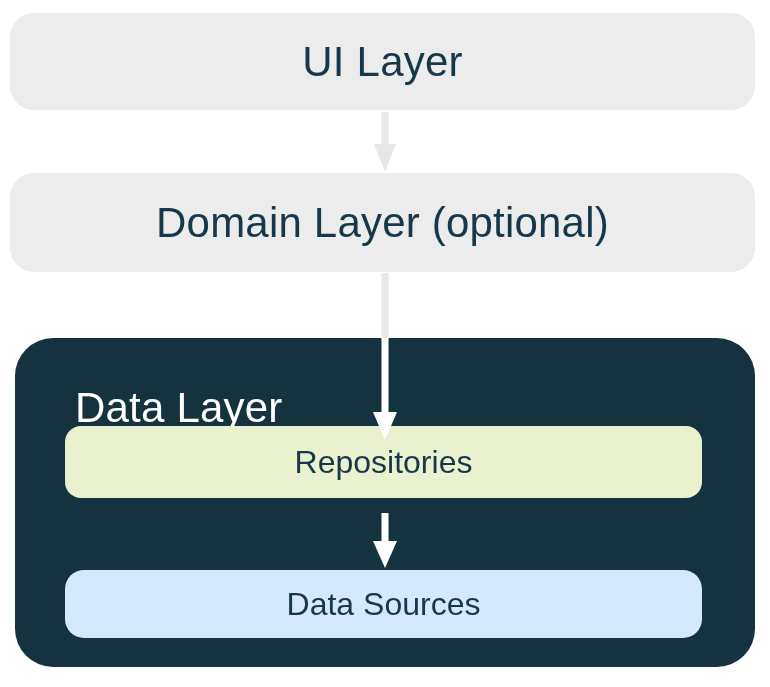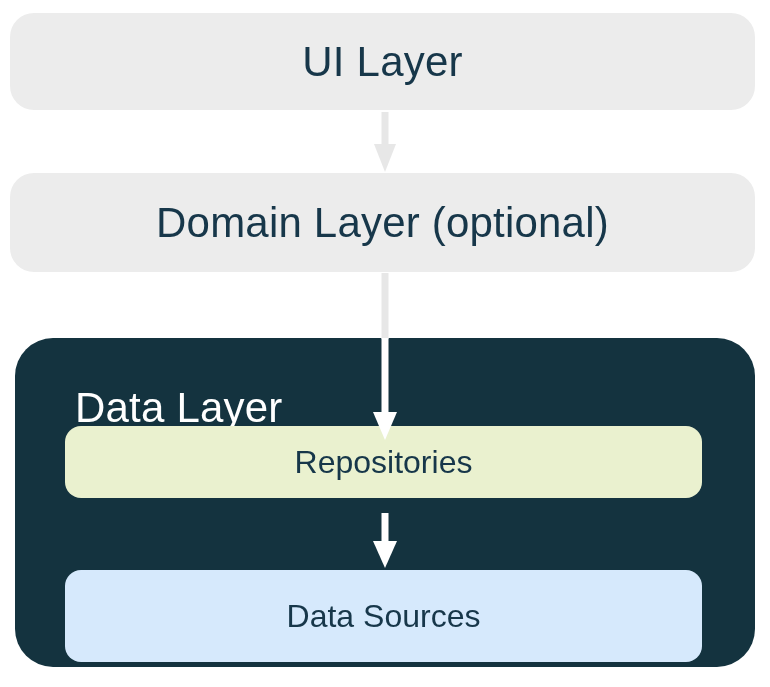--- a/index.html
+++ b/index.html
@@ -69,21 +69,21 @@
     display:flex;
     align-items:center;
     justify-content:center;
   }
   .inner-box .label{
     color:var(--navy-text);
     font-size:32px;
     line-height:1;
   }
   .repositories-box{top:88px;height:72px;background:var(--repositories-green);}
-  .data-sources-box{top:232px;height:92px;background:var(--data-sources-blue);}
+  .data-sources-box{top:232px;height:68px;background:var(--data-sources-blue);border-radius:19px;}
   .arrow-overlay{
     position:absolute;
     left:0;top:0;
     width:770px;height:687px;
     pointer-events:none;
   }
   .arrow-gray{fill:var(--arrow-gray);}
   .arrow-white{fill:var(--arrow-white);}
 </style>
 </head>

